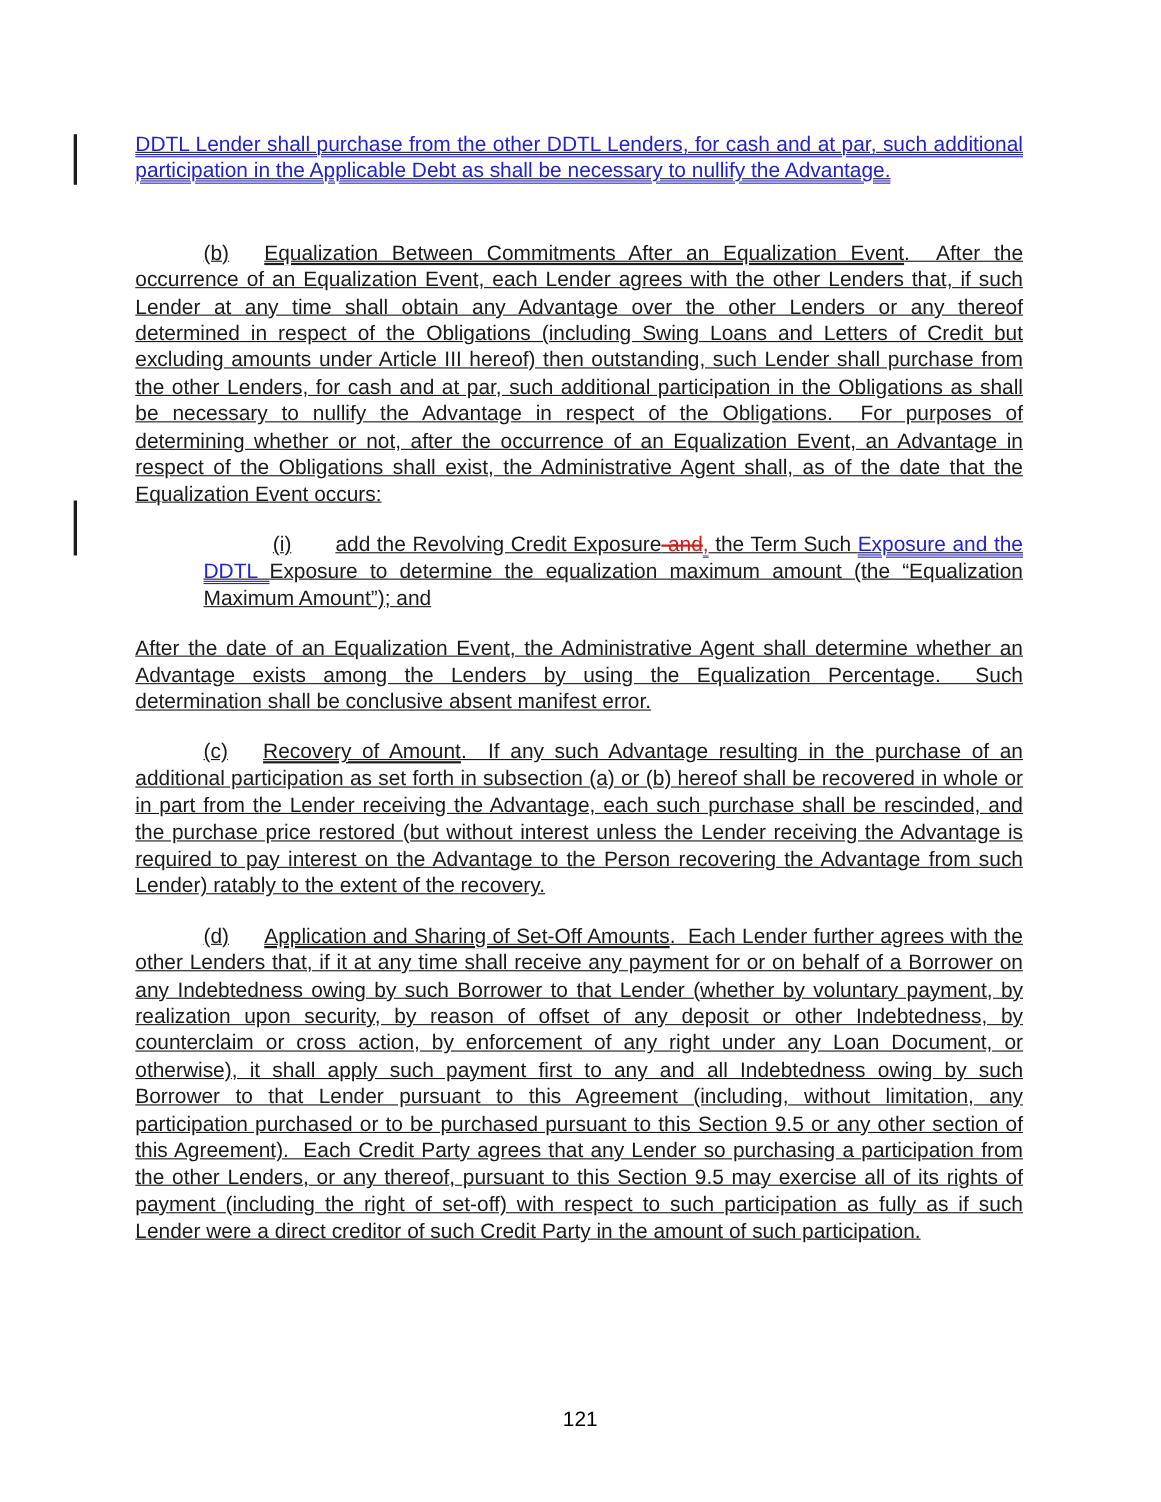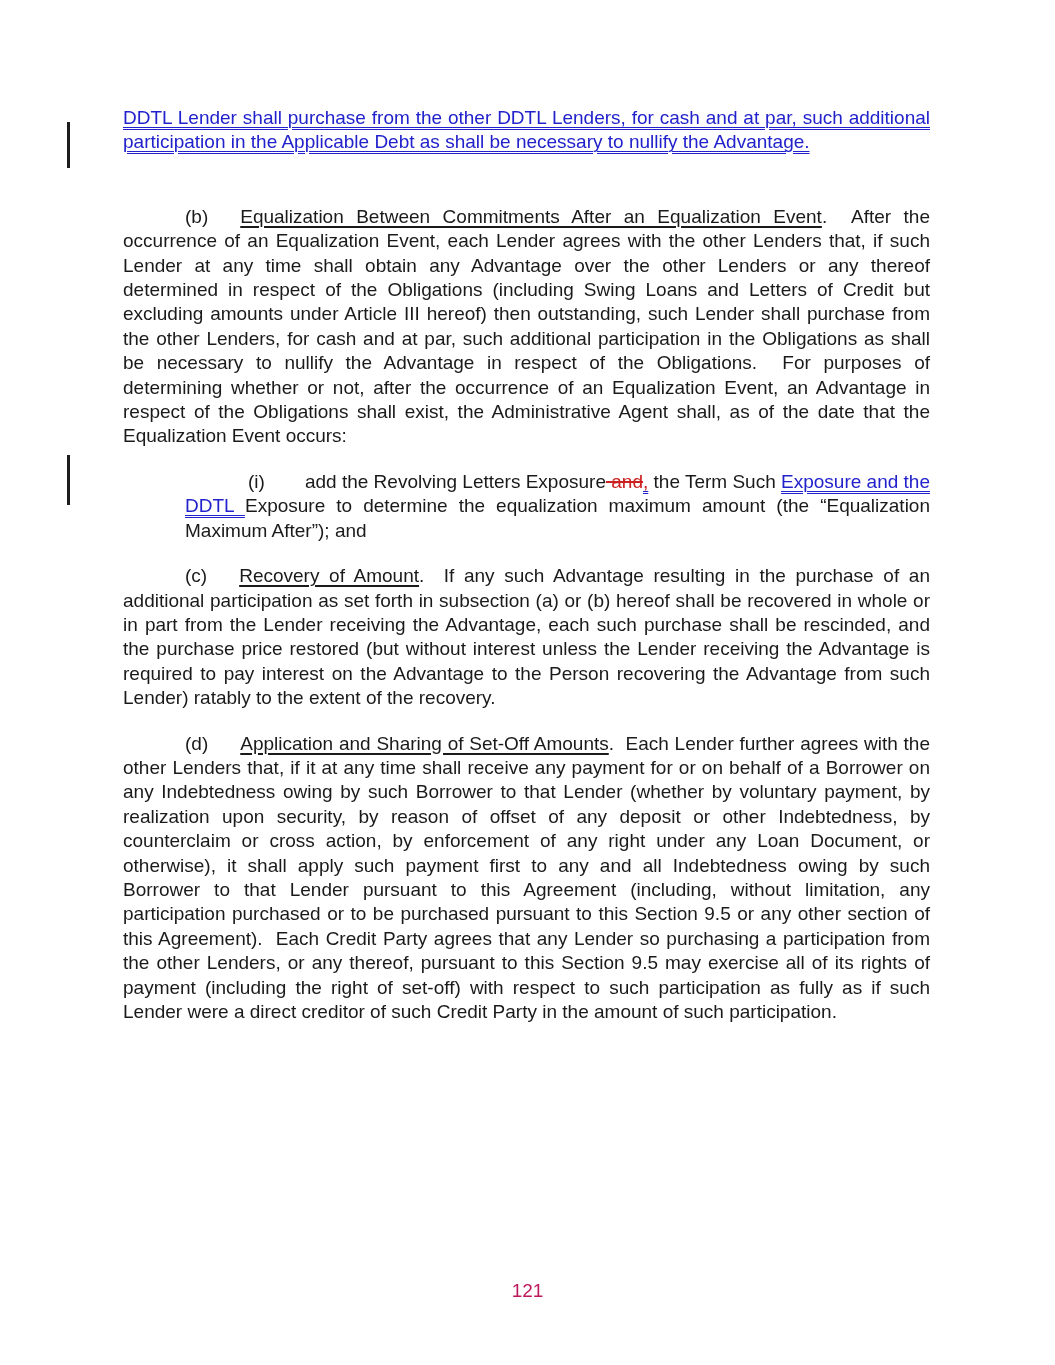--- a/index.html
+++ b/index.html
@@ -6,22 +6,23 @@
   .page{
     position:relative;
     width:1055px;height:1365px;
     background:#ffffff;
     font-family:"Liberation Sans", sans-serif;
     color:#1a1a1a;
     overflow:hidden;
   }
   .content{
     position:absolute;
-    left:123px;top:106px;
+    left:123px;top:120px;
     width:807px;
+    text-decoration:underline;
   }
   .para{
     margin:0 0 21px 0;
     font-size:19px;
     line-height:24.4px;
     text-align:justify;
     color:#1a1a1a;
   }
   .intro{margin-bottom:50px;}
   .indent{text-indent:62px;}
@@ -64,40 +65,41 @@
     left:67px;width:3px;
     background:#1c1c1c;
   }
   .bar-1{top:122px;height:46px;}
   .bar-2{top:455px;height:50px;}
   .page-number{
     position:absolute;
     left:0;top:1280px;width:100%;
     text-align:center;
     font-size:19px;
-    color:#be185d;
+    color:#000000;
   }
 </style>
 </head>
 <body>
 
 <div class="page">
 
   <div class="change-bar bar-1"></div>
   <div class="change-bar bar-2"></div>
 
   <div class="content">
 
     <p class="para intro"><span class="ins">DDTL Lender shall purchase from the other DDTL Lenders, for cash and at par, such additional participation in the Applicable Debt as shall be necessary to nullify the Advantage.</span></p>
 
     <p class="para indent"><span>(b)</span><span class="tab tab-b"></span><span class="heading-u">Equalization Between Commitments After an Equalization Event</span><span>.&nbsp; After the occurrence of an Equalization Event, each Lender agrees with the other Lenders that, if such Lender at any time shall obtain any Advantage over the other Lenders or any thereof determined in respect of the Obligations (including Swing Loans and Letters of Credit but excluding amounts under Article III hereof) then outstanding, such Lender shall purchase from the other Lenders, for cash and at par, such additional participation in the Obligations as shall be necessary to nullify the Advantage in respect of the Obligations.&nbsp; For purposes of determining whether or not, after the occurrence of an Equalization Event, an Advantage in respect of the Obligations shall exist, the Administrative Agent shall, as of the date that the Equalization Event occurs:</span></p>
 
-    <p class="para clause"><span>(i)</span><span class="tab tab-i"></span><span>add the Revolving Letters Exposure</span><span class="del"> and</span><span class="ins-comma">,</span><span> the Term Such </span><span class="ins">Exposure and the DDTL </span><span>Exposure to determine the equalization maximum amount (the “Equalization Maximum After”); and</span></p>
+    <p class="para clause"><span>(i)</span><span class="tab tab-i"></span><span>add the Revolving Credit Exposure</span><span class="del"> and</span><span class="ins-comma">,</span><span> the Term Such </span><span class="ins">Exposure and the DDTL </span><span>Exposure to determine the equalization maximum amount (the “Equalization Maximum Amount”); and</span></p>
 
 
+    <p class="para">After the date of an Equalization Event, the Administrative Agent shall determine whether an Advantage exists among the Lenders by using the Equalization Percentage.&nbsp; Such determination shall be conclusive absent manifest error.</p>
 
     <p class="para indent"><span>(c)</span><span class="tab tab-b"></span><span class="heading-u">Recovery of Amount</span><span>.&nbsp; If any such Advantage resulting in the purchase of an additional participation as set forth in subsection (a) or (b) hereof shall be recovered in whole or in part from the Lender receiving the Advantage, each such purchase shall be rescinded, and the purchase price restored (but without interest unless the Lender receiving the Advantage is required to pay interest on the Advantage to the Person recovering the Advantage from such Lender) ratably to the extent of the recovery.</span></p>
 
     <p class="para indent endpara"><span>(d)</span><span class="tab tab-b"></span><span class="heading-u">Application and Sharing of Set-Off Amounts</span><span>.&nbsp; Each Lender further agrees with the other Lenders that, if it at any time shall receive any payment for or on behalf of a Borrower on any Indebtedness owing by such Borrower to that Lender (whether by voluntary payment, by realization upon security, by reason of offset of any deposit or other Indebtedness, by counterclaim or cross action, by enforcement of any right under any Loan Document, or otherwise), it shall apply such payment first to any and all Indebtedness owing by such Borrower to that Lender pursuant to this Agreement (including, without limitation, any participation purchased or to be purchased pursuant to this Section 9.5 or any other section of this Agreement).&nbsp; Each Credit Party agrees that any Lender so purchasing a participation from the other Lenders, or any thereof, pursuant to this Section 9.5 may exercise all of its rights of payment (including the right of set-off) with respect to such participation as fully as if such Lender were a direct creditor of such Credit Party in the amount of such participation.</span></p>
 
   </div>
 
   <div class="page-number">121</div>
 
 </div>

